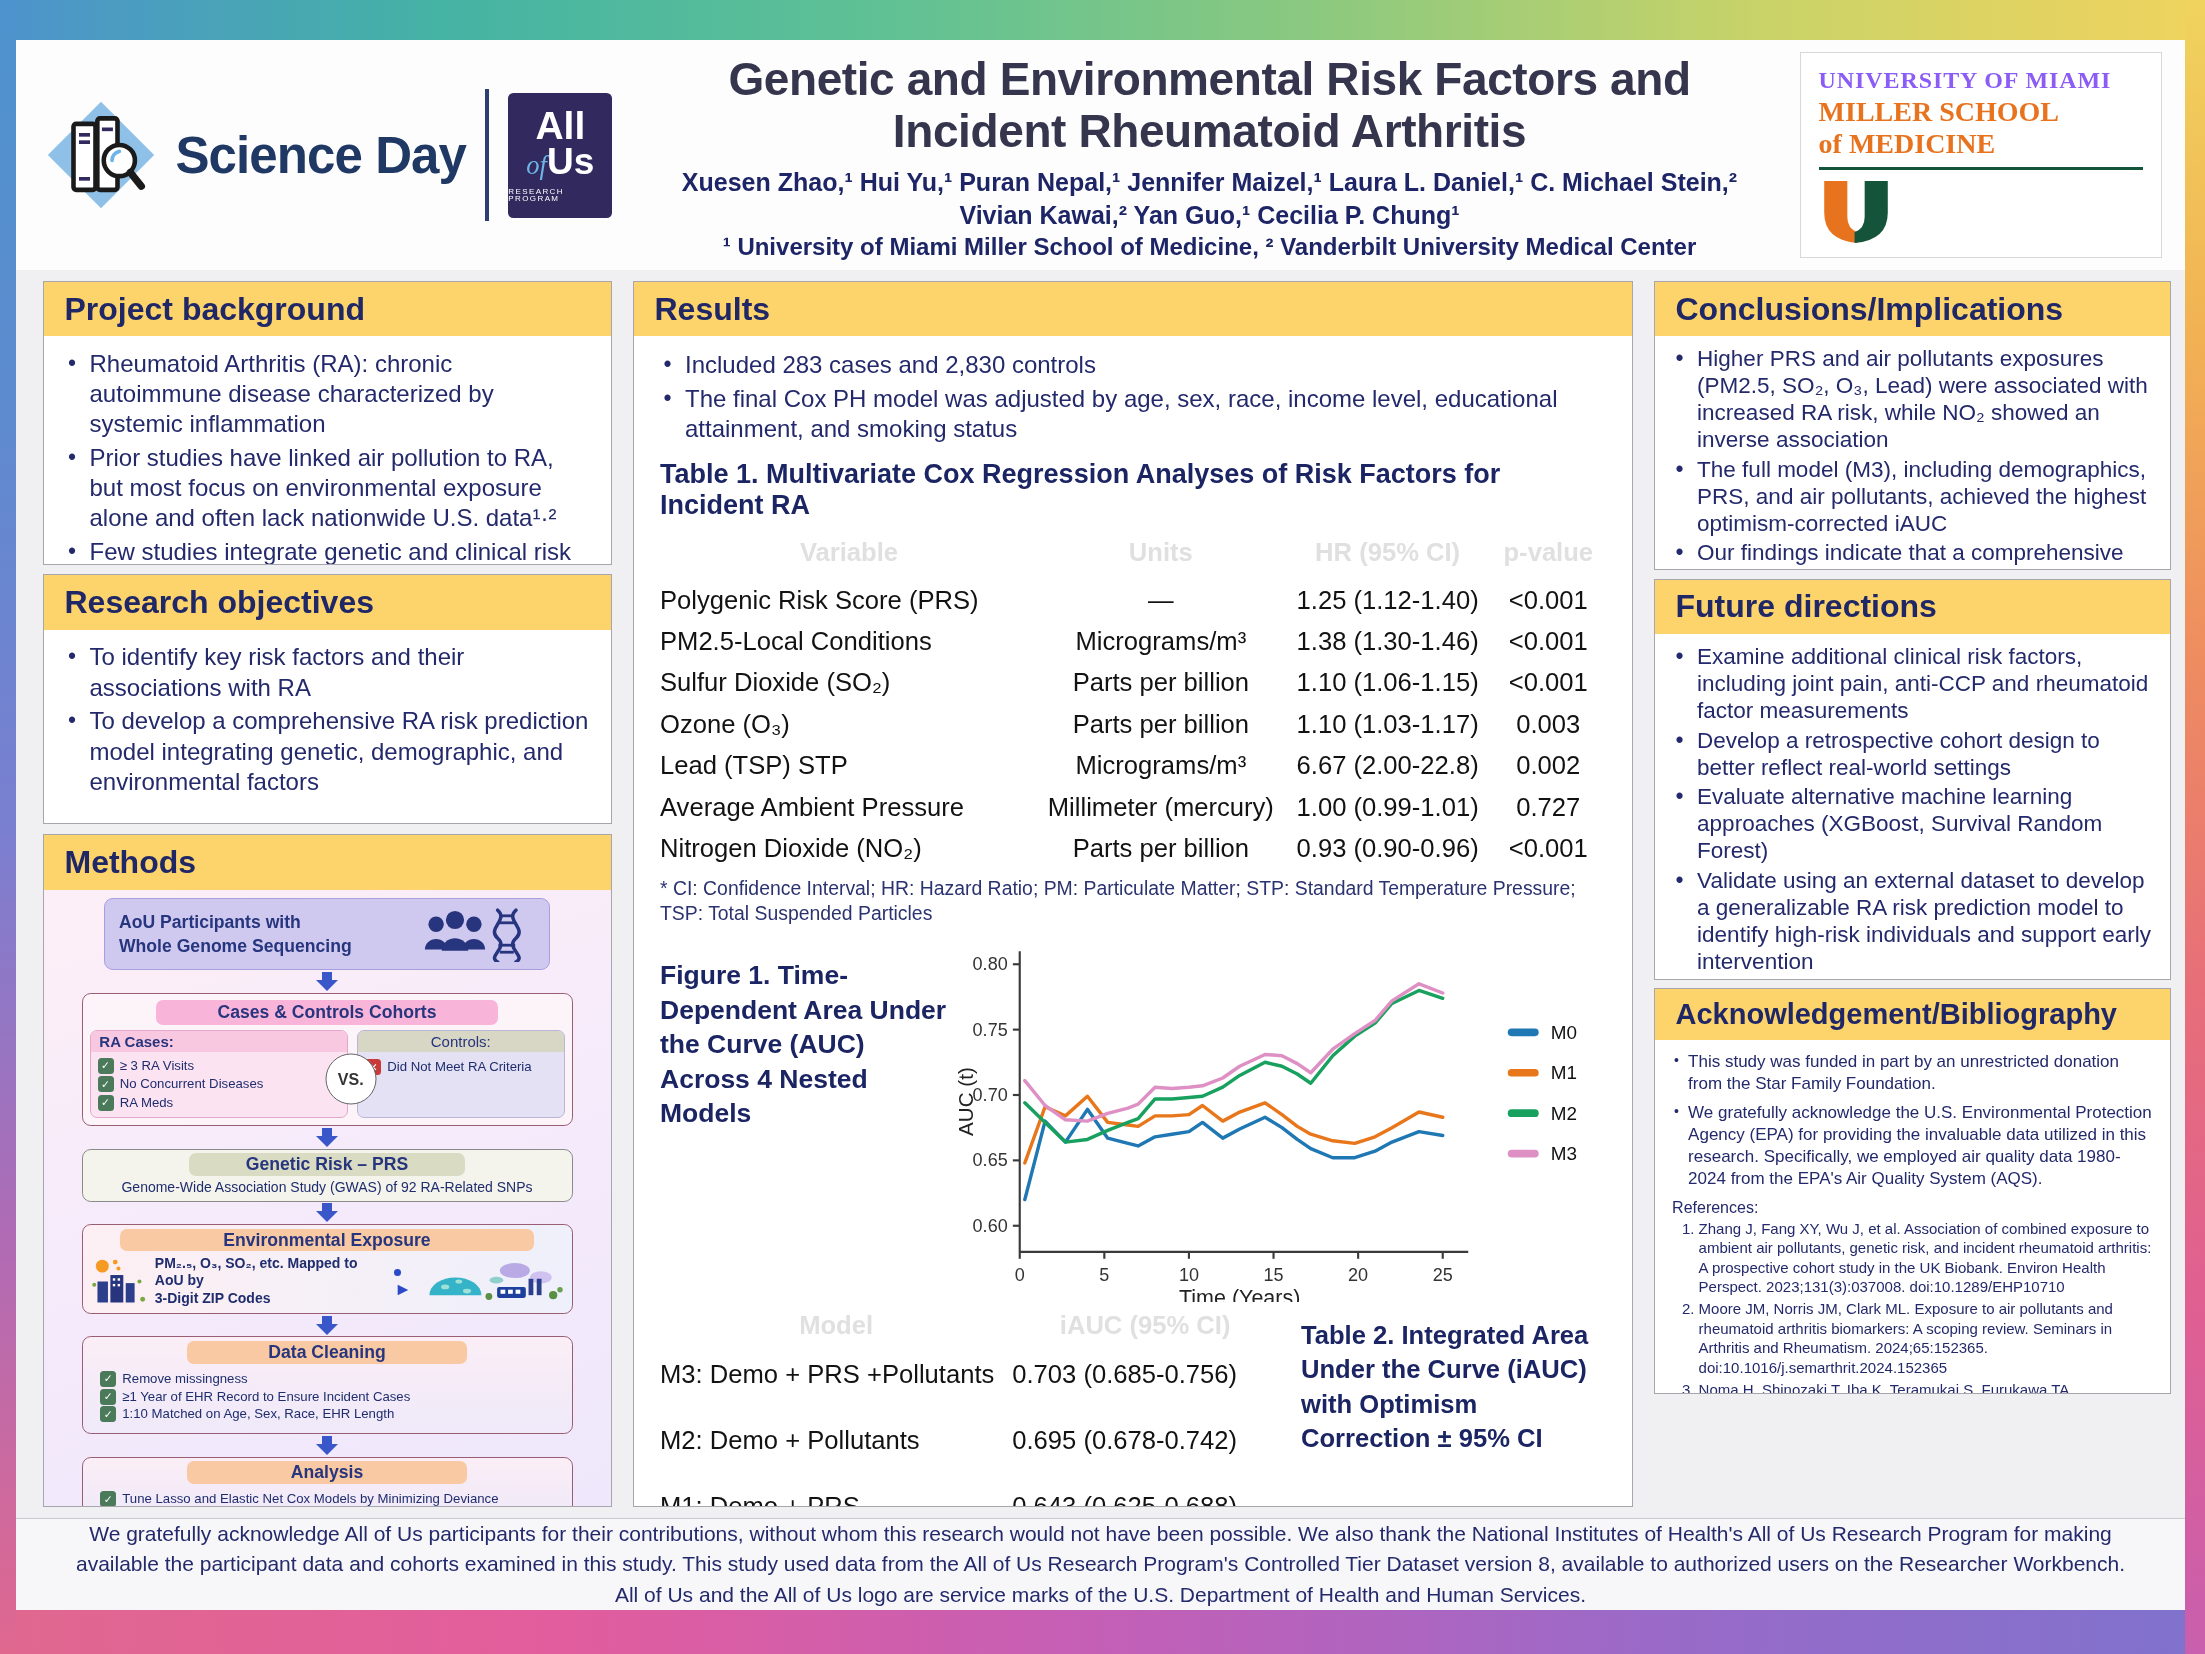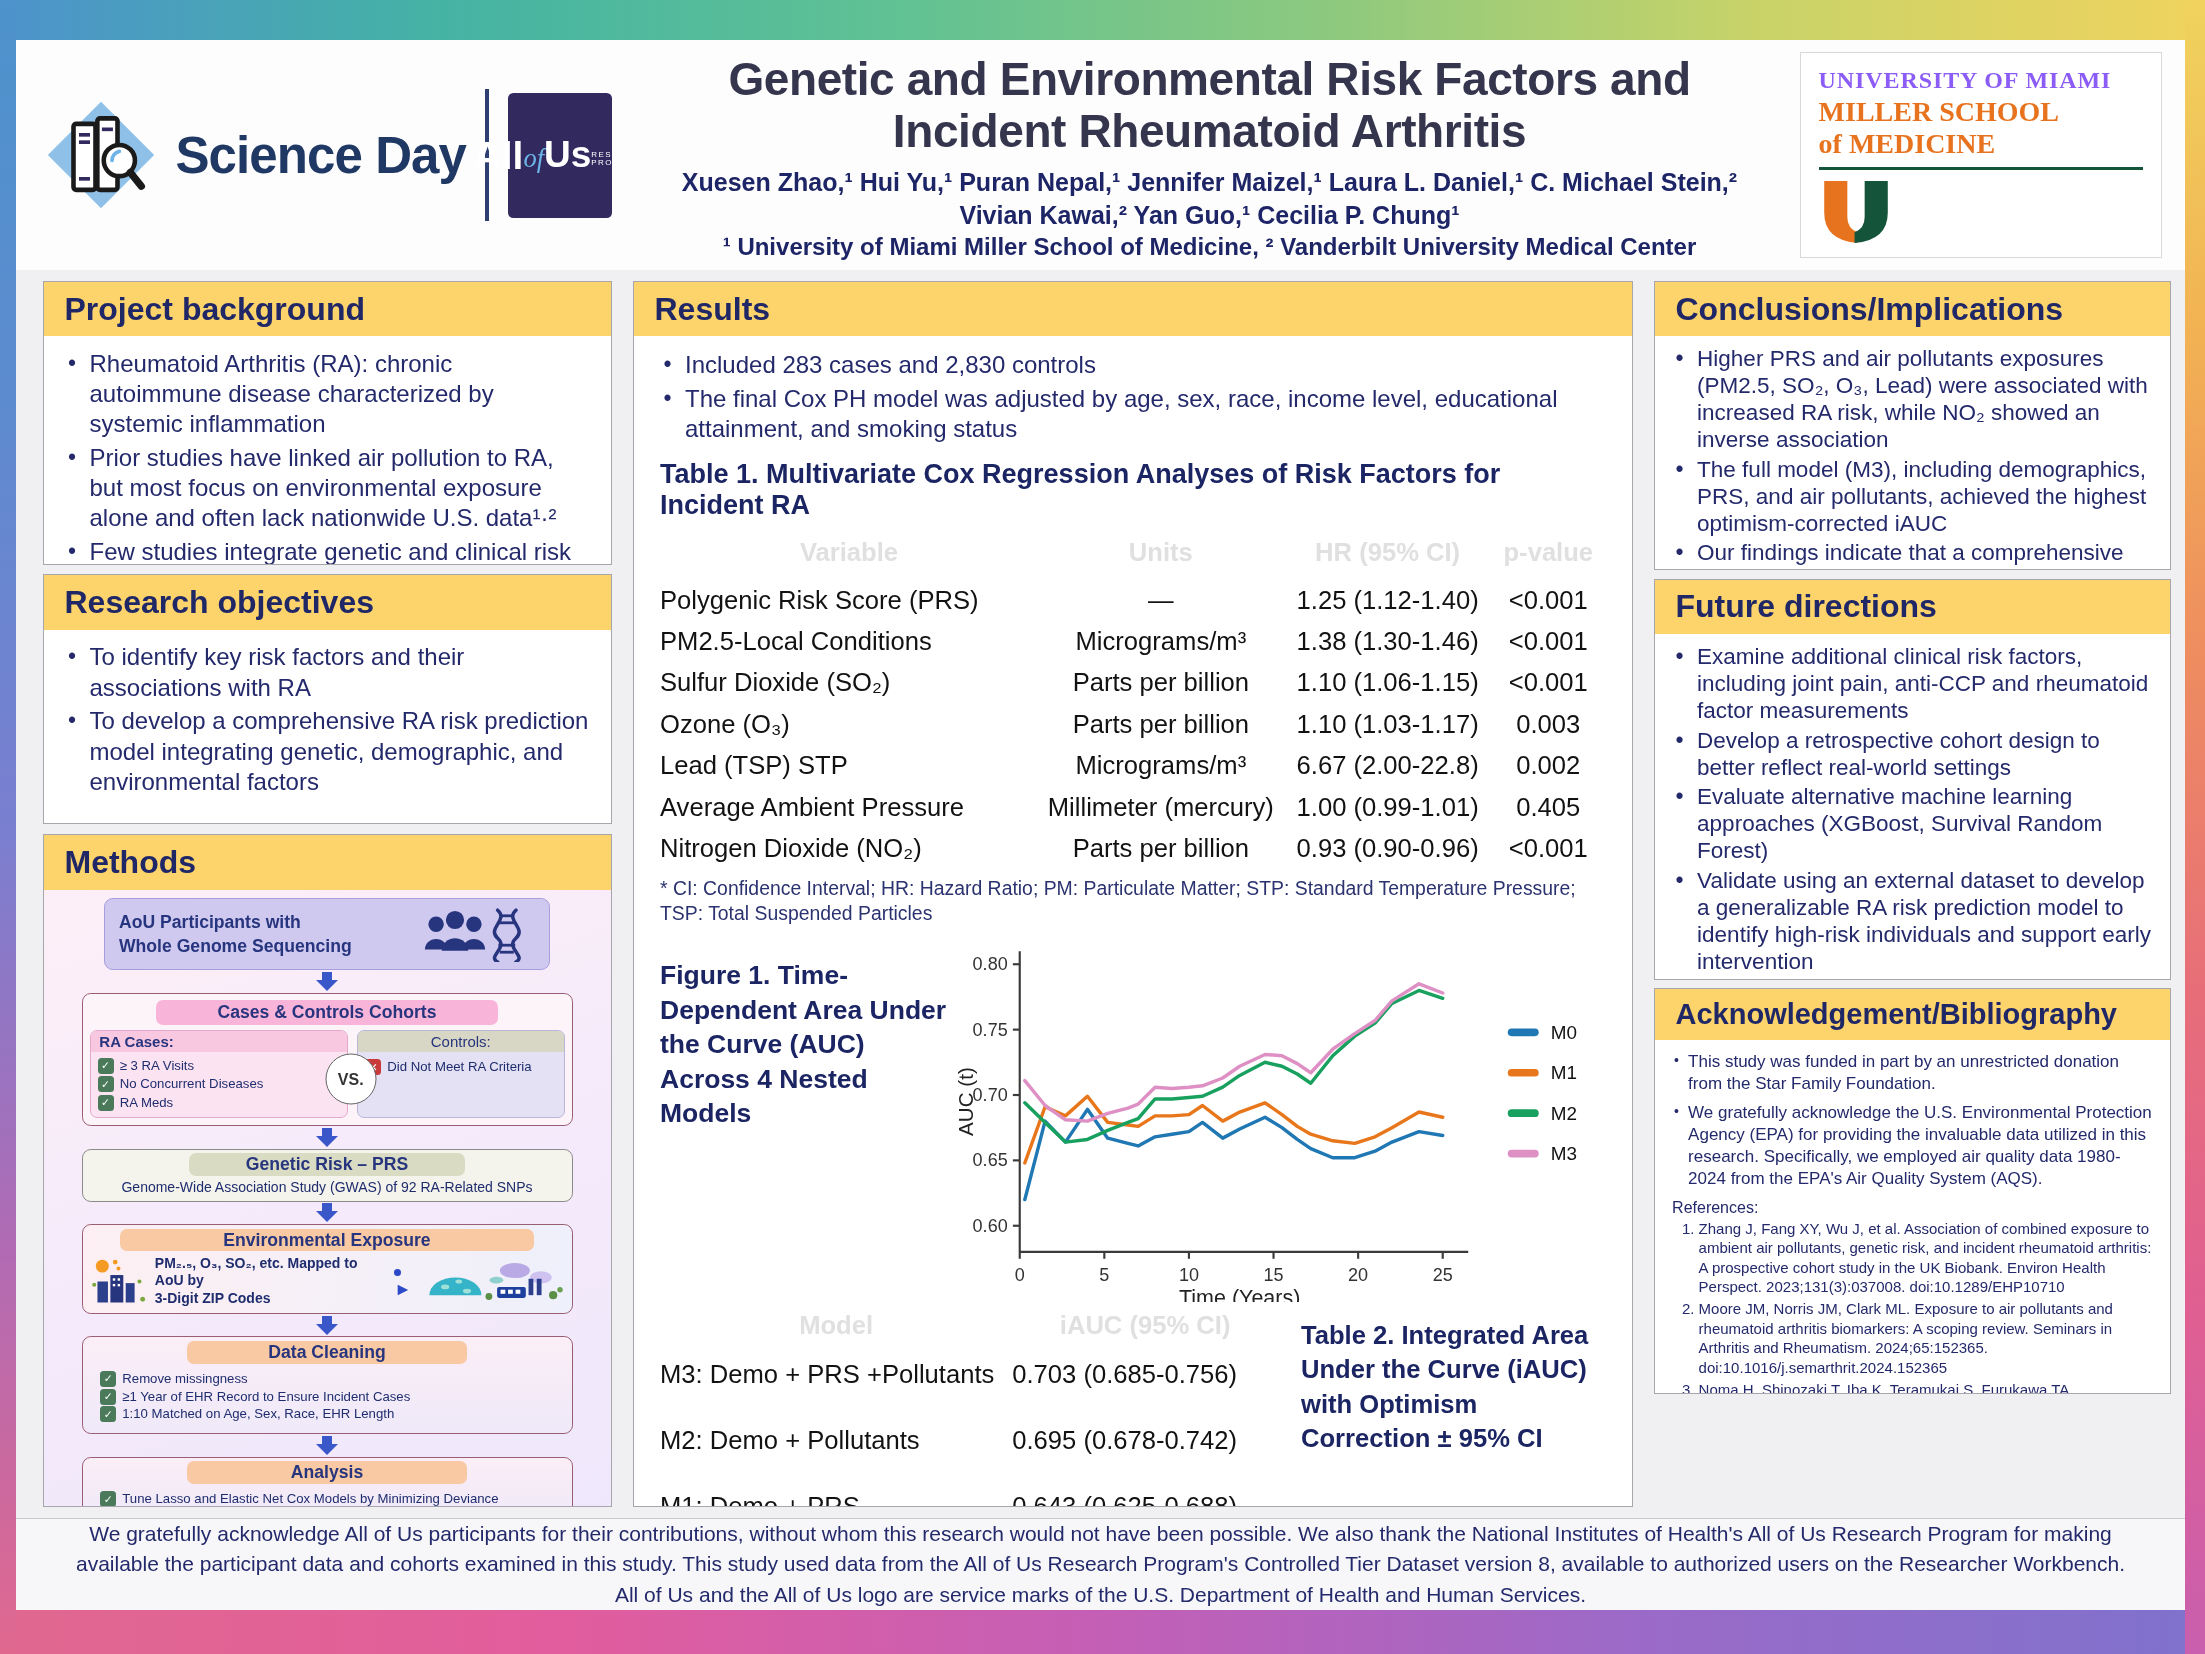--- a/index.html
+++ b/index.html
@@ -21,21 +21,21 @@
   .inner {
     position: absolute; top:40px; left:16px; right:21px; bottom:44px;
     background: #f0f0f3; z-index: 1; display:flex; flex-direction:column;
   }
   
   .header { background:#fdfdfe; height:251px; display:flex; align-items:center; padding:0 23px 0 30px; gap:16px; }
   .logo-left { display:flex; align-items:center; gap:19.4px; width:573px; flex:none; }
   .sd-text { font-size:51px; font-weight:bold; color:#203864; letter-spacing:-0.9px; }
   .logo-divider { width:3.5px; height:132px; background:#2f3f72; }
   .aou-box { width:104px; height:125px; background:#322a5e; border-radius:5.3px; color:#fff;
-    display:flex; flex-direction:row; align-items:center; justify-content:center; line-height:0.95; }
+    display:flex; flex-direction:column; align-items:center; justify-content:center; line-height:0.95; }
   .aou-all { font-size:39px; font-weight:bold; }
   .aou-ofus { font-size:37px; font-weight:bold; }
   .aou-of { font-family:"Liberation Serif","DejaVu Serif",serif; font-style:italic; font-size:26.5px; color:#6db5e8; font-weight:normal; }
   .aou-rp { font-size:8px; letter-spacing:1.4px; margin-top:8px; }
   .title-block { flex:1; text-align:center; padding-top:5.3px; }
   .main-title { font-size:46px; font-weight:bold; color:#35354d; line-height:1.12; letter-spacing:-0.4px; }
   .authors { margin-top:8.8px; font-size:25px; font-weight:bold; color:#1d2566; line-height:1.3; }
   .affil { font-size:24px; font-weight:bold; color:#1d2566; margin-top:1.8px; }
   .um-box { width:362px; flex:none; background:#fff; border:0.9px solid #d8d8d8; padding:14px 17.6px 10.6px; }
   .um-l1 { font-family:"Liberation Serif","DejaVu Serif",serif; font-weight:bold; color:#8b5cf6; font-size:24px; letter-spacing:0.9px; }
@@ -428,21 +428,21 @@
                 <tr>
                   <td>Lead (TSP) STP</td>
                   <td>Micrograms/m³</td>
                   <td>6.67 (2.00-22.8)</td>
                   <td>0.002</td>
                 </tr>
                 <tr>
                   <td>Average Ambient Pressure</td>
                   <td>Millimeter (mercury)</td>
                   <td>1.00 (0.99-1.01)</td>
-                  <td>0.405</td>
+                  <td>0.727</td>
                 </tr>
                 <tr>
                   <td>Nitrogen Dioxide (NO₂)</td>
                   <td>Parts per billion</td>
                   <td>0.93 (0.90-0.96)</td>
                   <td>&lt;0.001</td>
                 </tr>
               </tbody>
           </table>
           <div class="footnote">* CI: Confidence Interval; HR: Hazard Ratio; PM: Particulate Matter; STP: Standard Temperature Pressure; TSP: Total Suspended Particles</div>

